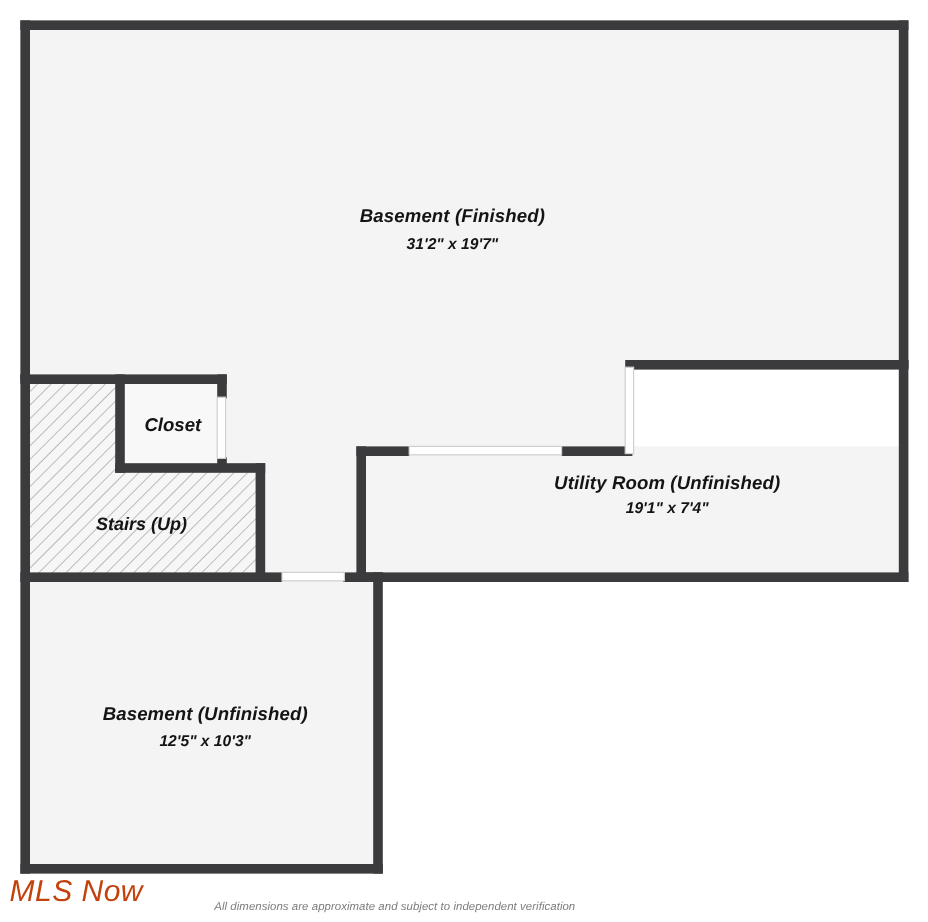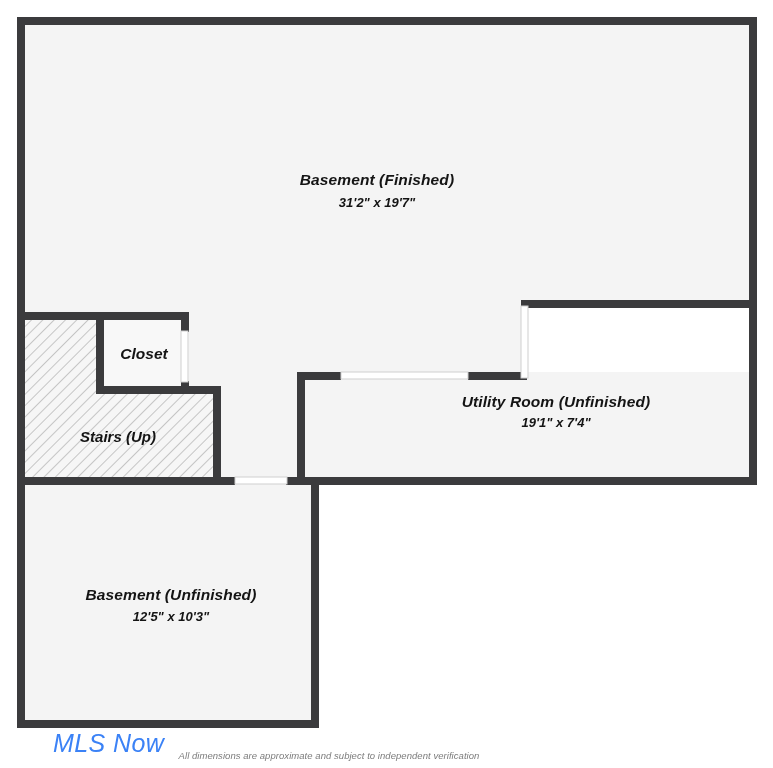--- a/index.html
+++ b/index.html
@@ -60,25 +60,24 @@
     text-anchor: middle;
     dominant-baseline: middle;
   }
   .watermark {
     position: absolute;
     left: 8px;
     top: 731px;
     font-family: "Liberation Sans", sans-serif;
     font-size: 25px;
     font-weight: 400;
-    color: #3b82f6;
+    color: #c2410c;
     letter-spacing: 0.4px;
     line-height: 1;
     white-space: nowrap;
-    margin-left: 45px;
   }
   .disclaimer {
     position: absolute;
     left: 0;
     top: 750px;
     width: 658px;
     text-align: center;
     font-family: "Liberation Sans", sans-serif;
     font-size: 9.5px;
     color: #7c7c7c;

